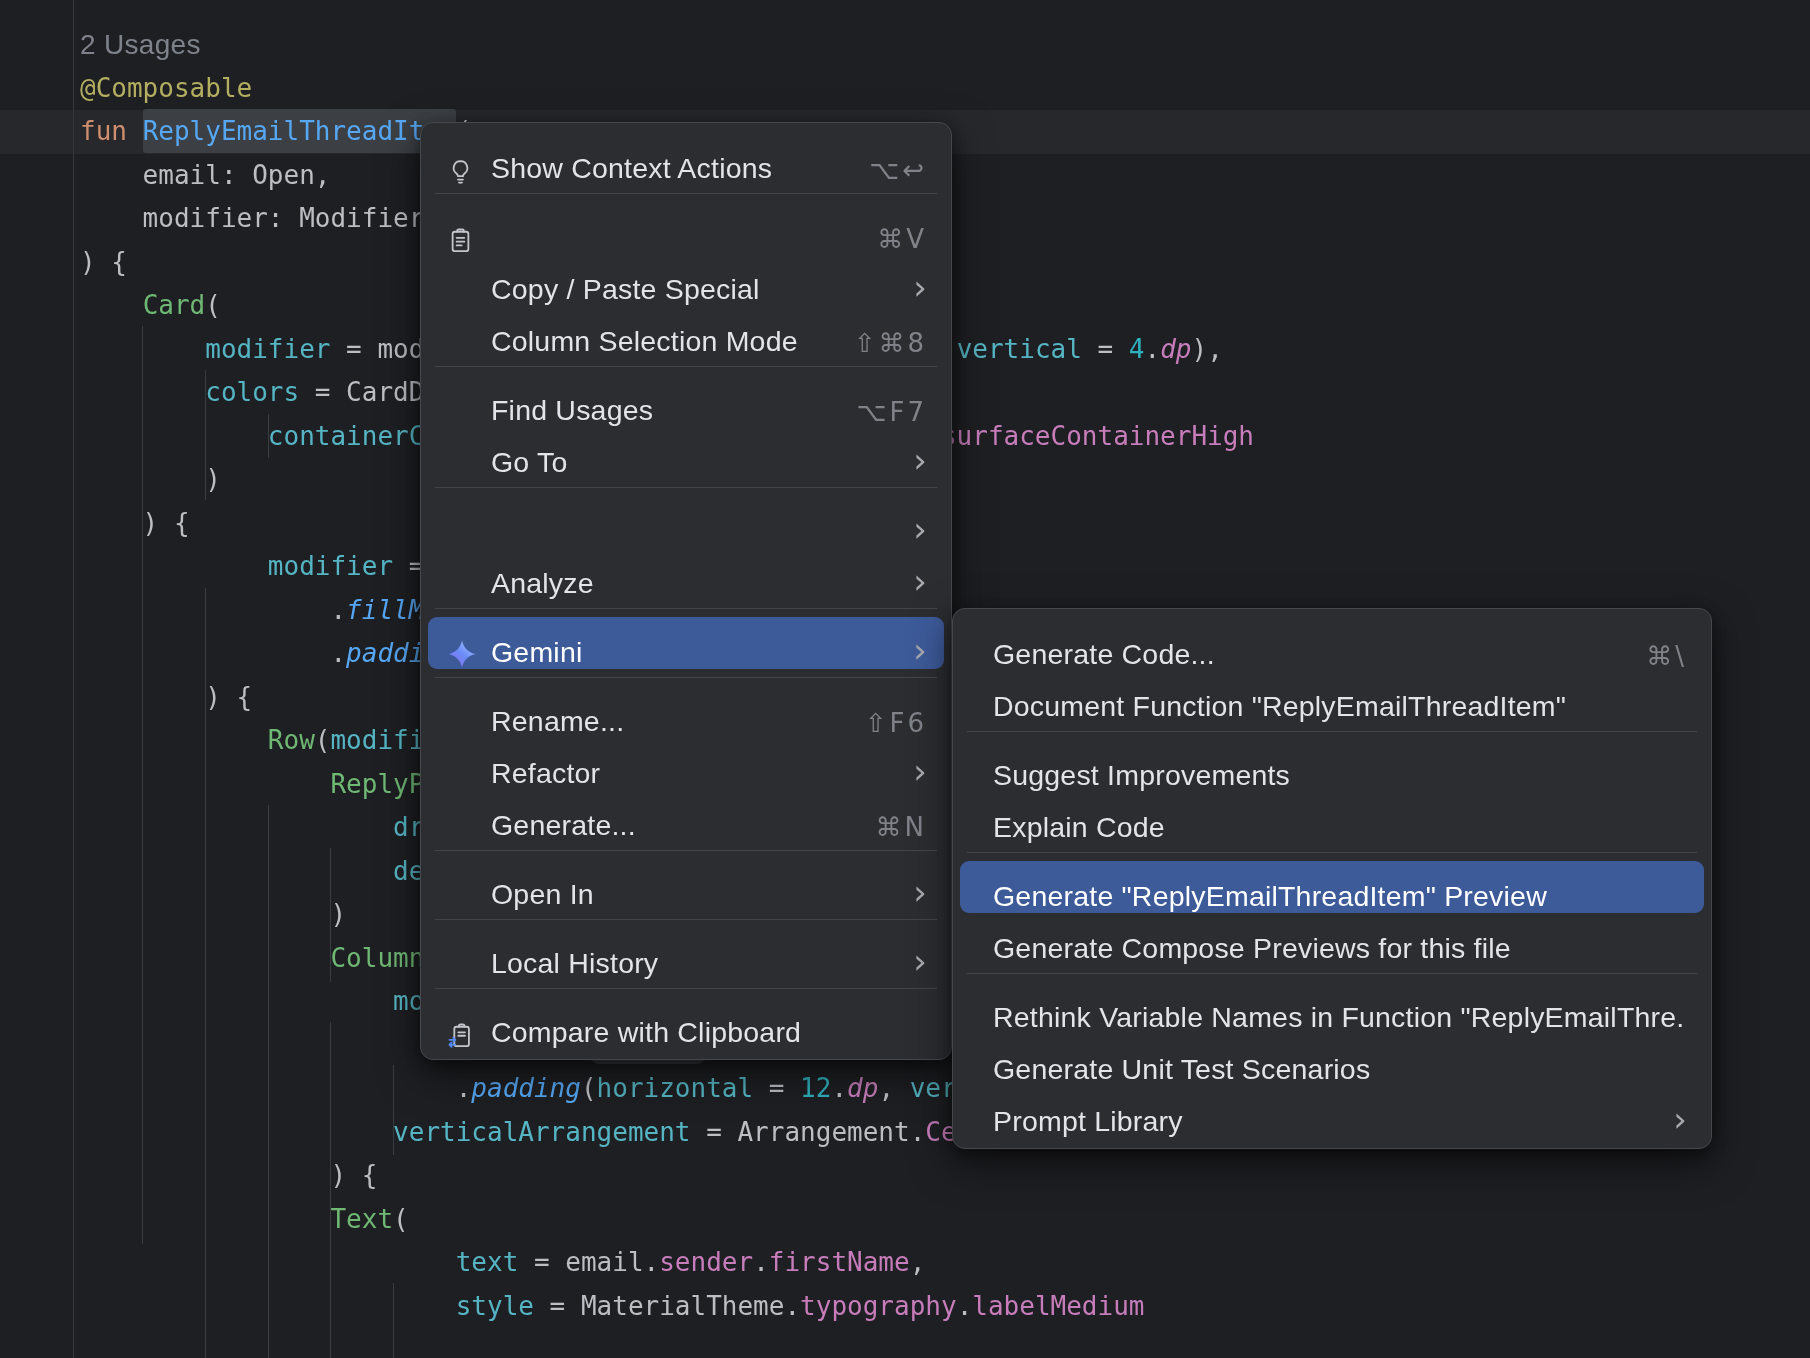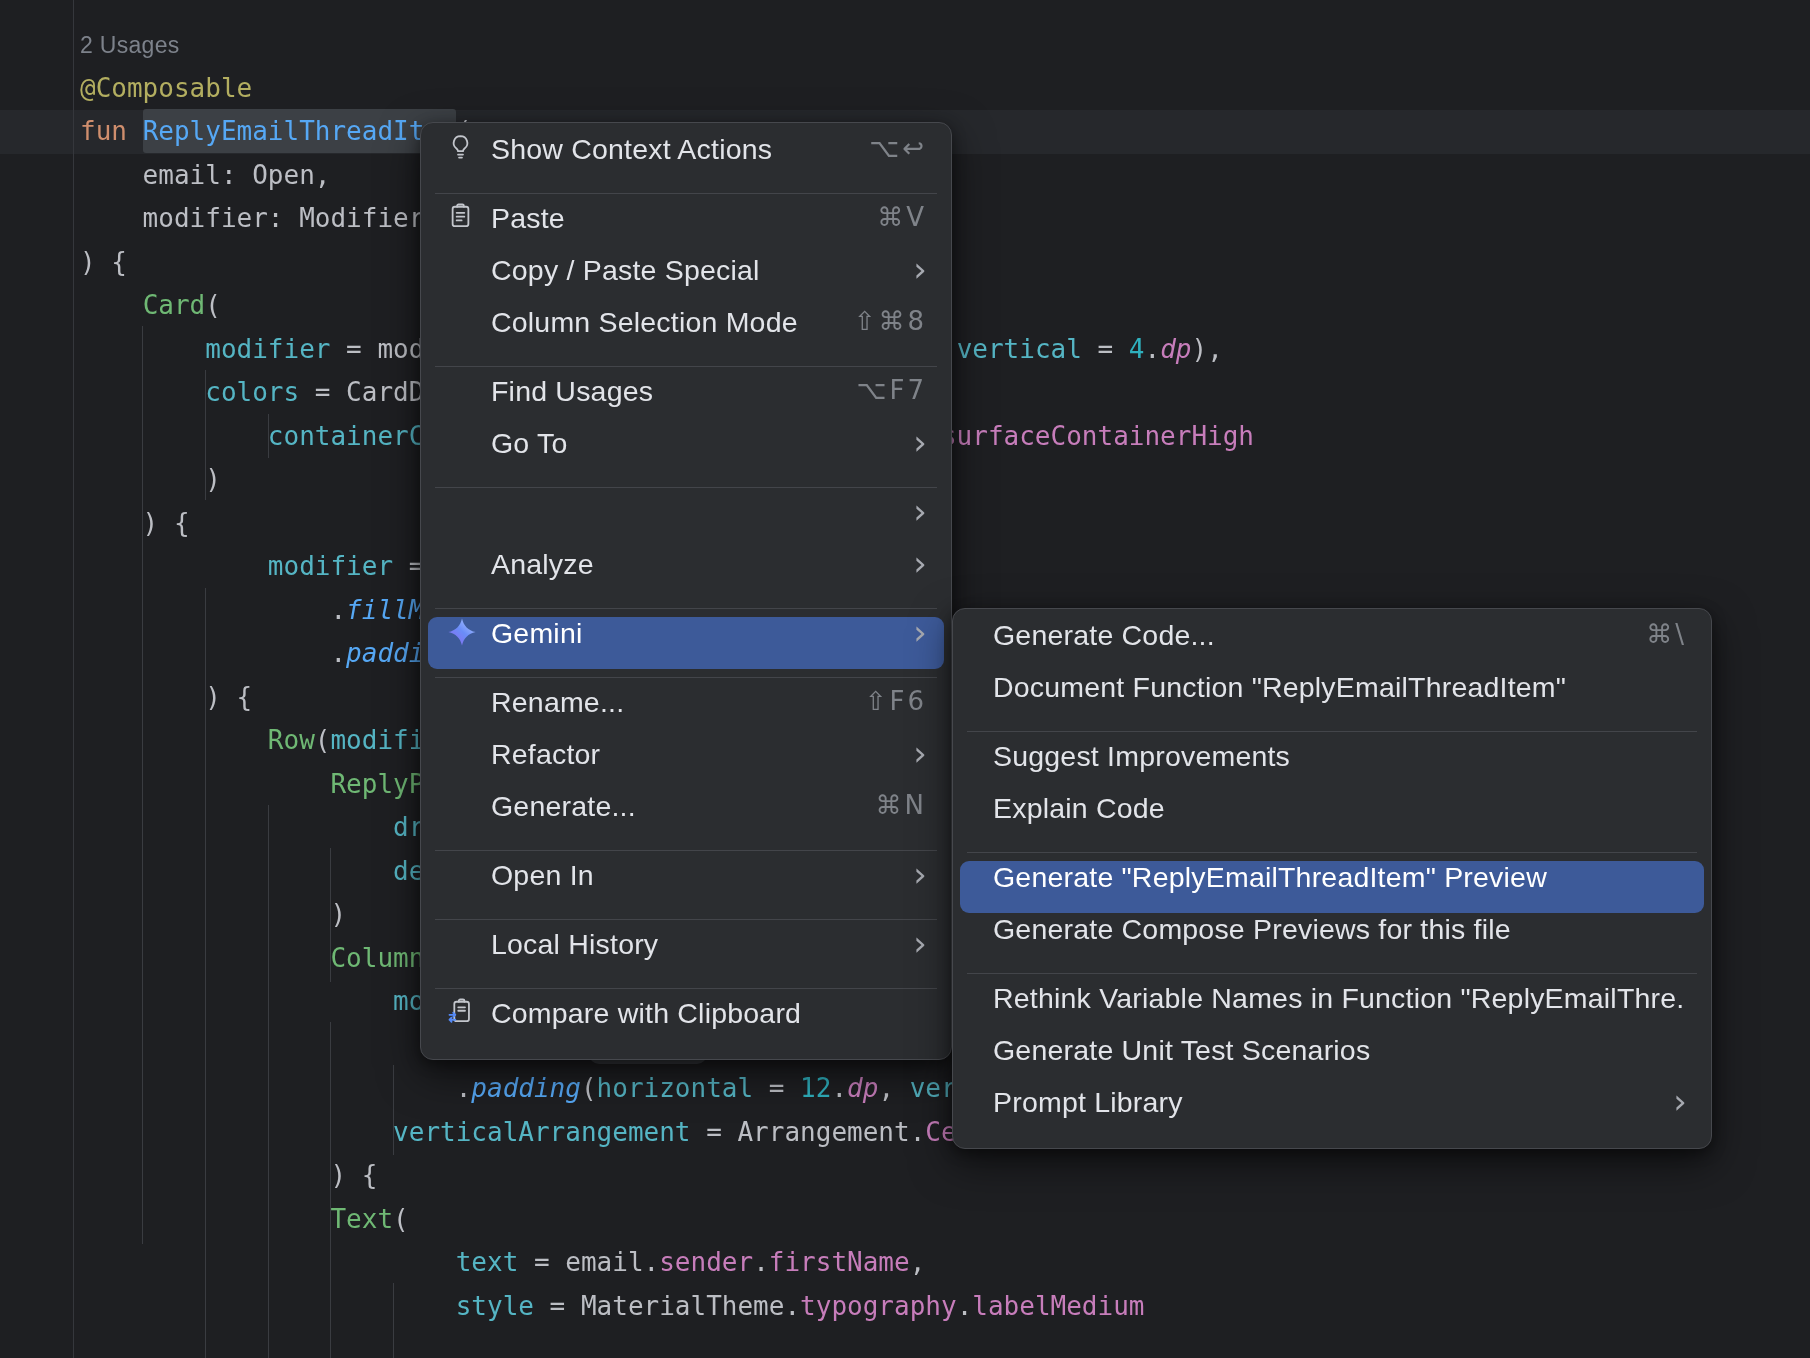--- a/index.html
+++ b/index.html
@@ -18,35 +18,35 @@
            border-radius:3px;padding:7px 0;}
   .s-ann{color:var(--c-code_annotation);}
   .s-call{color:var(--c-code_call);}
   .s-named{color:var(--c-code_named_arg);}
   .s-num{color:var(--c-code_number);}
   .s-prop{color:var(--c-code_property);}
   .s-propi{color:var(--c-code_property);font-style:italic;}
   .s-ext{color:var(--c-code_extension);font-style:italic;}
   .s-extw{color:var(--c-code_extension_teal);}
   .s-hint{color:var(--c-code_hint);font-family:"Liberation Sans",sans-serif;
-          font-size:23px;letter-spacing:.3px;}
+          font-size:28px;letter-spacing:.3px;}
   .inlay-capsule{display:inline-block;background:var(--c-inlay_bg);color:var(--c-inlay_text);
           font-family:"Liberation Sans",sans-serif;font-size:23px;line-height:23px;
           border-radius:10px;padding:6px 16px 8px;margin:0 10px 0 8px;vertical-align:2px;}
   .indent-guide{position:absolute;width:1px;background:var(--c-indent_guide);z-index:2;}
   #gutter-line{position:absolute;left:73px;top:0;width:1px;height:100%;
           background:var(--c-gutter_line);z-index:3;}
 
   
   .menu{position:absolute;background:var(--c-menu_bg);border:1px solid var(--c-menu_border);
         border-radius:13px;box-shadow:0 14px 40px rgba(0,0,0,.55),0 4px 14px rgba(0,0,0,.4);
         padding:10px 0;box-sizing:border-box;}
   #context-menu{left:420px;top:122px;width:532px;z-index:10;}
   #gemini-submenu{left:952px;top:608px;width:760px;z-index:11;}
-  .menu-item{display:flex;align-items:flex-start;height:52px;padding:0 24px 0 26px;
+  .menu-item{display:flex;align-items:flex-end;height:52px;padding:0 24px 0 26px;
         font-size:28.5px;color:var(--c-menu_text);letter-spacing:.2px;}
   #gemini-submenu .menu-item{padding-left:40px;gap:12px;}
   .menu-item.hl{background:var(--c-menu_highlight);border-radius:9px;margin:0 7px;
         padding-left:19px;padding-right:17px;color:#fff;}
   #gemini-submenu .menu-item.hl{padding-left:33px;}
   .mi-icon{width:44px;flex:0 0 44px;display:flex;align-items:center;color:var(--c-icon_stroke);}
   .mi-label{flex:1 1 auto;white-space:nowrap;overflow:hidden;}
   .mi-shortcut{margin-left:auto;color:var(--c-menu_shortcut);
         font-family:"DejaVu Sans",sans-serif;font-size:26px;letter-spacing:3px;white-space:nowrap;}
   .mi-chevron{margin-left:auto;color:#a6a9b0;font-family:"DejaVu Sans",sans-serif;
@@ -115,21 +115,20 @@
       </div>
       <div class="menu-sep"></div>
       <div class="menu-item">
         <span class="mi-icon">
           <svg width="27" height="27" viewBox="0 0 24 24" fill="none" stroke="currentColor" stroke-width="1.6" stroke-linecap="round">
     <rect x="5" y="4.2" width="14" height="17.3" rx="2"></rect>
     <path d="M9 4.2v-.7A1.3 1.3 0 0 1 10.3 2.2h3.4A1.3 1.3 0 0 1 15 3.5v.7"></path>
     <path d="M8.6 9.6h6.8M8.6 13h6.8M8.6 16.4h4.4"></path>
           </svg>
         </span>
-        <span class="mi-label">Paste</span>
         <span class="mi-shortcut">⌘V</span>
       </div>
       <div class="menu-item">
         <span class="mi-icon"></span>
         <span class="mi-label">Copy / Paste Special</span>
         <span class="mi-chevron">›</span>
       </div>
       <div class="menu-item">
         <span class="mi-icon"></span>
         <span class="mi-label">Column Selection Mode</span>

